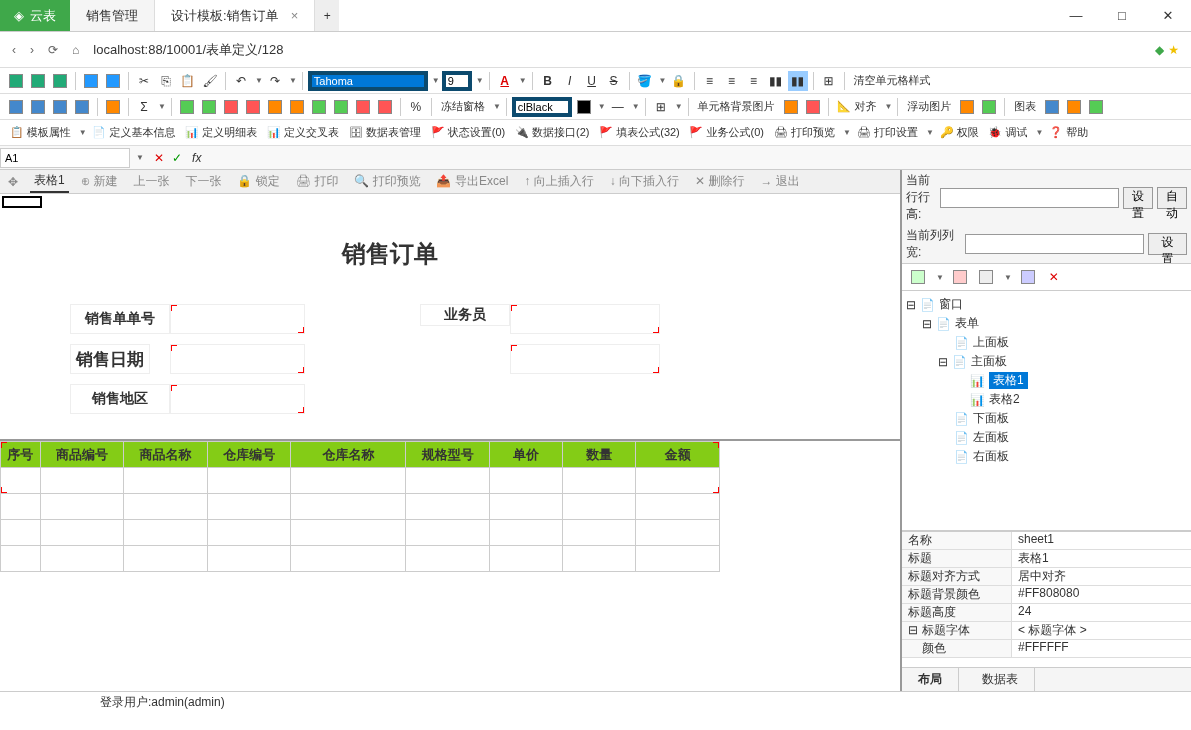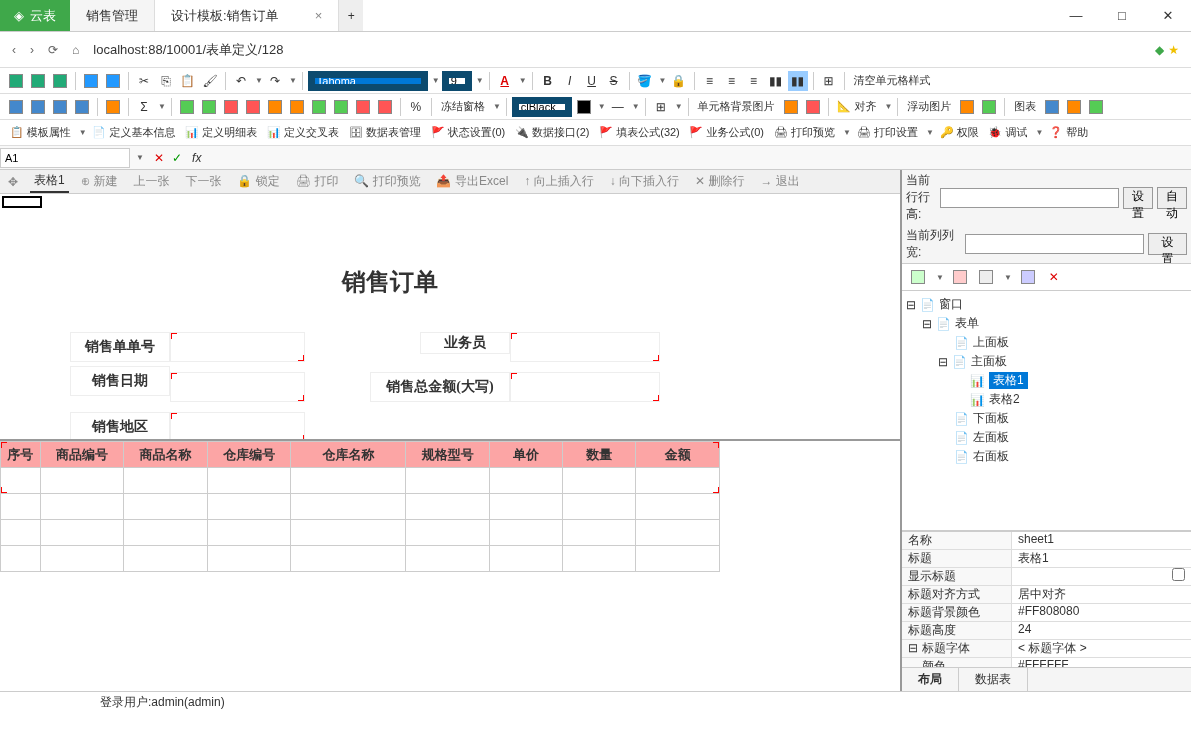--- a/index.html
+++ b/index.html
@@ -2,80 +2,80 @@
 <html><head>
 <meta charset="utf-8">
 <style>
 * { box-sizing: border-box; margin: 0; padding: 0; }
 body { font-family: "Microsoft YaHei", Tahoma, sans-serif; font-size: 12px; color: #333; background: #fff; width: 1191px; height: 730px; overflow: hidden; }
 
 
 .titlebar { height: 32px; display: flex; align-items: stretch; border-bottom: 1px solid #ccc; }
 .logo-tab { background: #3fa84a; color: #fff; padding: 0 14px; display: flex; align-items: center; font-size: 13px; gap: 6px; }
 .tab { padding: 0 16px; display: flex; align-items: center; font-size: 13px; border-right: 1px solid #ddd; background: #f5f5f5; position: relative; }
-.tab.active { background: #fff; gap: 24px; }
+.tab.active { background: #fff; }
 .tab-close { margin-left: 12px; color: #888; cursor: pointer; }
 .tab-add { width: 24px; display: flex; align-items: center; justify-content: center; background: #eee; cursor: pointer; }
 .win-controls { margin-left: auto; display: flex; }
 .win-btn { width: 46px; display: flex; align-items: center; justify-content: center; font-size: 13px; }
 
 
 .addressbar { height: 36px; display: flex; align-items: center; padding: 0 12px; gap: 14px; border-bottom: 1px solid #ddd; }
 .addr-btn { color: #666; cursor: pointer; }
 .addr-text { font-size: 13px; color: #333; }
 .star-area { margin-left: auto; display: flex; gap: 4px; }
 
 
 .toolbar { display: flex; align-items: center; padding: 2px 6px; gap: 2px; border-bottom: 1px solid #ddd; flex-wrap: nowrap; min-height: 26px; }
 .tbtn { width: 20px; height: 20px; display: inline-flex; align-items: center; justify-content: center; cursor: pointer; }
 .sep { width: 1px; height: 18px; background: #ccc; margin: 0 3px; }
-.combo { height: 20px; font-size: 11px; border: 7px solid #0c4a6e; background: #fff; padding: 0 2px; }
+.combo { height: 20px; font-size: 11px; border: 4px solid #0c4a6e; background: #fff; padding: 0 2px; }
 .combo.selected { background: #0078d7; color: #fff; }
 .ttext { font-size: 11px; color: #333; padding: 0 4px; cursor: pointer; white-space: nowrap; }
 .dropdown-arrow { font-size: 8px; color: #666; margin-left: 2px; }
 
 
 .cellref { height: 24px; display: flex; align-items: center; border-bottom: 1px solid #ccc; background: #f8f8f8; }
 .cellref input { height: 20px; border: 1px solid #ccc; font-size: 11px; padding: 0 4px; }
 
 
 .main { display: flex; height: 521px; }
 .editor { flex: 1; display: flex; flex-direction: column; border-right: 1px solid #999; }
 .editor-tabs { height: 24px; display: flex; align-items: center; background: #f0f0f0; border-bottom: 1px solid #ccc; padding: 0 4px; gap: 8px; }
 .etab { font-size: 12px; color: #888; padding: 2px 4px; }
 .etab.cross { width: 18px; height: 18px; display: flex; align-items: center; justify-content: center; }
 .etab.active { color: #333; border-bottom: 2px solid #333; }
 
 .sheet-upper { background: #fff; position: relative; height: 245px; overflow: hidden; }
-.sheet-cell { position: absolute; border: 1px solid #eee; font-family: "KaiTi", serif; font-weight: bold; display: flex; align-items: center; margin-top: 28px; }
+.sheet-cell { position: absolute; border: 1px solid #eee; font-family: "KaiTi", serif; font-weight: bold; display: flex; align-items: center; }
 .corner-mark { position: absolute; width: 6px; height: 6px; }
 .cm-tl { border-top: 1px solid red; border-left: 1px solid red; }
 .cm-tr { border-top: 1px solid red; border-right: 1px solid red; }
 .cm-bl { border-bottom: 1px solid red; border-left: 1px solid red; }
 .cm-br { border-bottom: 1px solid red; border-right: 1px solid red; }
 
 .sheet-grid { background: #fff; flex: 1; position: relative; border-top: 2px solid #999; }
 .grid-table { border-collapse: collapse; width: 720px; }
 .grid-table th, .grid-table td { border: 1px solid #ccc; font-family: "KaiTi", serif; font-weight: bold; font-size: 13px; text-align: center; height: 26px; }
-.grid-table th { background: #fca5a5; }
+.grid-table th { background: #84cc16; }
 
 
 .rightpanel { width: 290px; background: #f5f5f5; display: flex; flex-direction: column; border-left: 1px solid #999; }
 .dim-row { display: flex; align-items: center; padding: 2px 4px; gap: 4px; }
 .dim-row input { flex: 1; height: 20px; border: 1px solid #999; }
 .dim-row button { height: 22px; padding: 0 8px; border: 1px solid #999; background: #eee; font-size: 12px; }
 .panel-toolbar { height: 28px; display: flex; align-items: center; gap: 6px; padding: 0 6px; border-top: 1px solid #ccc; border-bottom: 1px solid #ccc; background: #fff; }
 .tree { flex: 0 0 240px; background: #fff; border-bottom: 1px solid #ccc; padding: 4px; overflow: auto; font-size: 12px; }
 .tree-item { display: flex; align-items: center; gap: 4px; padding: 1px 0; }
 .tree-item.sel span.label { background: #0078d7; color: #fff; padding: 0 4px; }
 .props { flex: 1; background: #fff; overflow: auto; border-top: 1px solid #ccc; }
 .prop-row { display: flex; border-bottom: 1px solid #ddd; height: 18px; font-size: 12px; }
 .prop-key { width: 110px; padding: 0 6px; border-right: 1px solid #ddd; background: #f8f8f8; }
 .prop-val { flex: 1; padding: 0 6px; }
-.panel-tabs { height: 24px; display: flex; border-top: 1px solid #ccc; }
+.panel-tabs { height: 24px; display: flex; border-top: 1px solid #ccc; gap: 7px; }
 .panel-tabs div { padding: 3px 16px; border-right: 1px solid #ccc; font-size: 12px; }
 .panel-tabs .active { font-weight: bold; }
 
 
 .statusbar { height: 22px; border-top: 1px solid #ccc; display: flex; align-items: center; padding: 0 100px; font-size: 12px; }
 
 
 .ico { display: inline-block; width: 14px; height: 14px; border: 1px solid #888; }
 </style>
 </head>
@@ -336,26 +336,25 @@
       <div class="sheet-cell" style="left:170px;top:110px;width:135px;height:30px">
         <span class="corner-mark cm-tl" style="left:0;top:0"></span>
           <span class="corner-mark cm-br" style="right:0;bottom:0"></span>
       </div>
       <div class="sheet-cell" style="left:420px;top:110px;width:90px;height:22px;justify-content:center;font-size:14px">业务员</div>
       <div class="sheet-cell" style="left:510px;top:110px;width:150px;height:30px">
         <span class="corner-mark cm-tl" style="left:0;top:0"></span>
           <span class="corner-mark cm-br" style="right:0;bottom:0"></span>
       </div>
 
-      <div class="sheet-cell" style="left:70px;top:144px;width:100px;height:30px;justify-content:center;font-size:14px">销售日期</div>
+      <div class="sheet-cell" style="left:70px;top:150px;width:80px;height:30px;justify-content:center;font-size:17px">销售日期</div>
       <div class="sheet-cell" style="left:170px;top:150px;width:135px;height:30px">
         <span class="corner-mark cm-tl" style="left:0;top:0"></span>
           <span class="corner-mark cm-br" style="right:0;bottom:0"></span>
       </div>
-      <div class="sheet-cell" style="left:370px;top:150px;width:140px;height:30px;justify-content:center;font-size:14px">销售总金额(大写)</div>
       <div class="sheet-cell" style="left:510px;top:150px;width:150px;height:30px">
         <span class="corner-mark cm-tl" style="left:0;top:0"></span>
           <span class="corner-mark cm-br" style="right:0;bottom:0"></span>
       </div>
 
       <div class="sheet-cell" style="left:70px;top:190px;width:100px;height:30px;justify-content:center;font-size:14px">销售地区</div>
       <div class="sheet-cell" style="left:170px;top:190px;width:135px;height:30px">
         <span class="corner-mark cm-tl" style="left:0;top:0"></span>
           <span class="corner-mark cm-br" style="right:0;bottom:0"></span>
       </div>
@@ -503,26 +502,20 @@
     <div class="props">
       <div class="prop-row">
           <div class="prop-key">名称</div>
           <div class="prop-val">sheet1</div>
         </div>
       <div class="prop-row">
           <div class="prop-key">标题</div>
           <div class="prop-val">表格1</div>
         </div>
       <div class="prop-row">
-          <div class="prop-key">显示标题</div>
-          <div class="prop-val">
-            <input type="checkbox" style="float: right;">
-          </div>
-        </div>
-      <div class="prop-row">
           <div class="prop-key">标题对齐方式</div>
           <div class="prop-val">居中对齐</div>
         </div>
       <div class="prop-row">
           <div class="prop-key">标题背景颜色</div>
           <div class="prop-val">#FF808080</div>
         </div>
       <div class="prop-row">
           <div class="prop-key">标题高度</div>
           <div class="prop-val">24</div>

